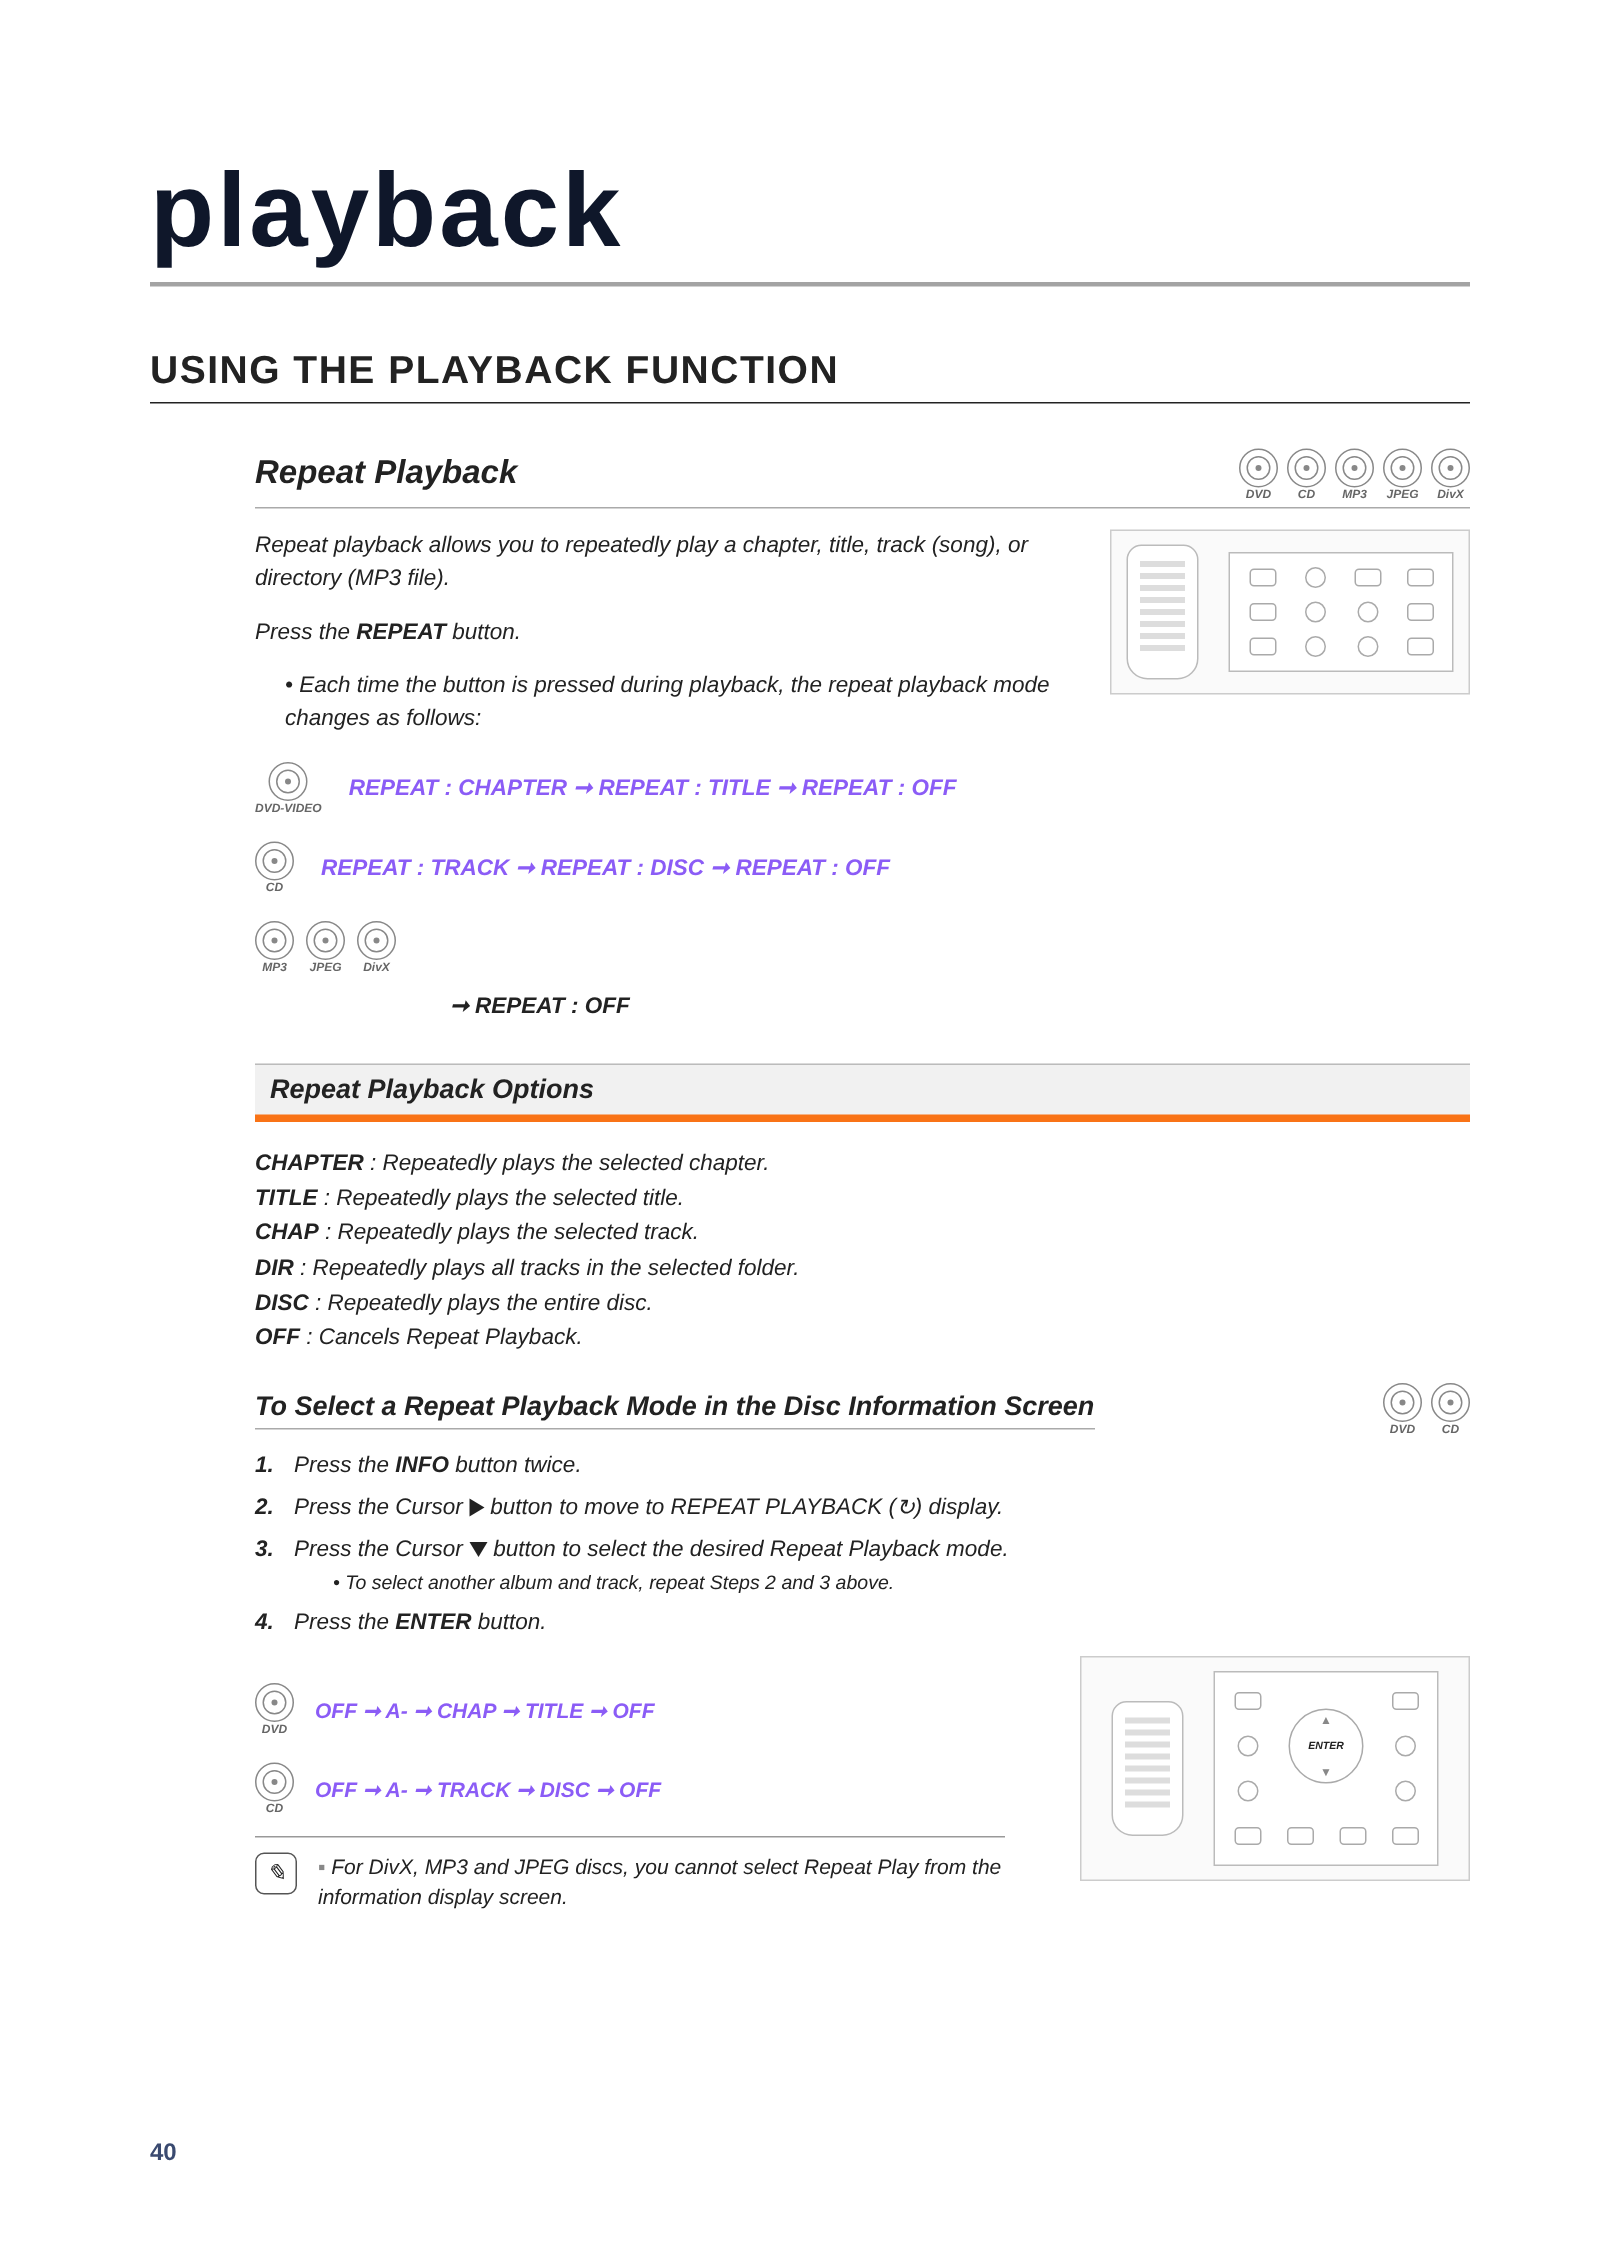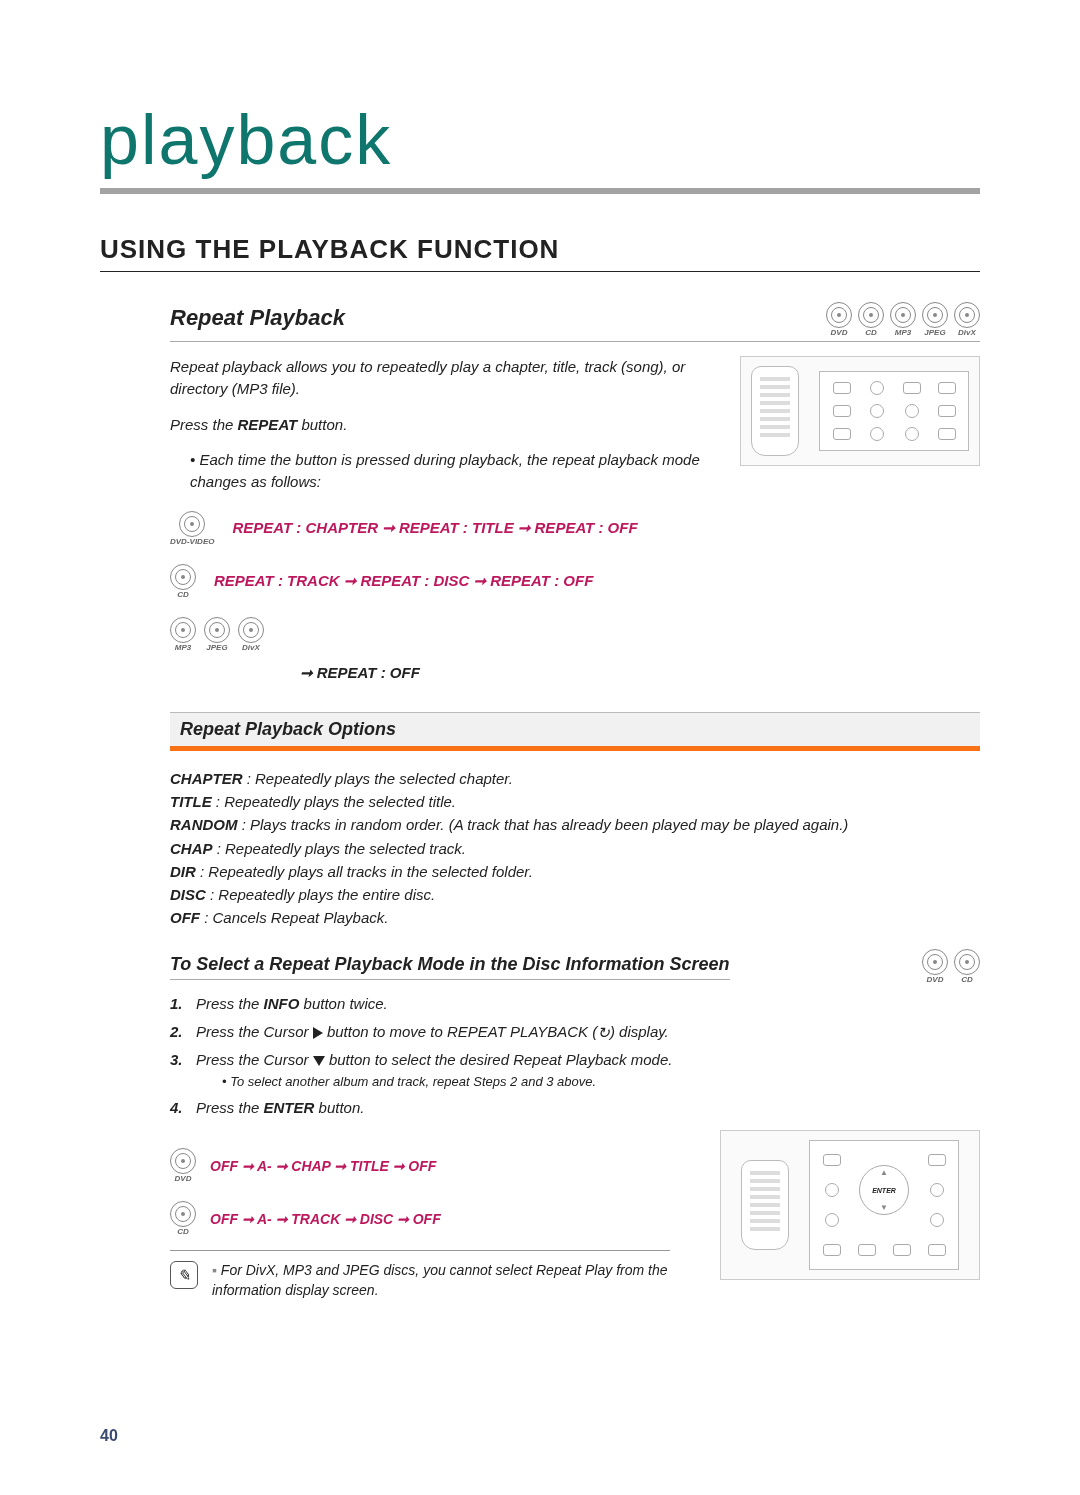--- a/index.html
+++ b/index.html
@@ -7,24 +7,24 @@
     width: 1080px;
     height: 1495px;
     background: #fff;
     font-family: Arial, Helvetica, sans-serif;
     color: #222;
     position: relative;
     padding: 100px 100px 60px 100px;
   }
   .chapter-title {
     font-size: 70px;
-    font-weight: 400;
+    font-weight: 700;
     letter-spacing: 2px;
-    color: #0f766e;
-    border-bottom: 6px solid #a3a3a3;
+    color: #0f172a;
+    border-bottom: 3px solid #a3a3a3;
     padding-bottom: 8px;
     margin-bottom: 40px;
   }
   .section-heading {
     font-size: 26px;
     font-weight: 700;
     letter-spacing: 1px;
     border-bottom: 1px solid #222;
     padding-bottom: 6px;
     margin-bottom: 30px;
@@ -51,21 +51,21 @@
   }
   .media-icon .circ::after {
     content:""; width:4px; height:4px; background:#888; border-radius:50%;
     position:absolute;
   }
   .hr-thin { border:none; border-top:1px solid #aaa; margin:4px 0 14px 0; }
   .para { font-size:15px; line-height:1.45; margin-bottom:14px; max-width:520px; }
   .bullet { font-size:15px; line-height:1.45; margin-left:20px; }
   .seq-row { display:flex; align-items:center; gap:18px; margin:18px 0; }
   .seq-row .icons { display:flex; gap:8px; min-width: 0; }
-  .seq-text { font-size:15px; font-weight:700; color:#be185d; }
+  .seq-text { font-size:15px; font-weight:700; color:#8b5cf6; }
   .seq-cont { font-size:15px; font-weight:700; margin-left: 130px; margin-top:-6px; }
   .options-heading {
     font-size:18px; font-weight:700; background:#f1f1f1;
     padding:6px 10px; border-top:1px solid #bbb; border-bottom:5px solid #f97316;
     margin:30px 0 16px 0;
   }
   .def-row { font-size:15px; line-height:1.55; }
   .def-row b { font-weight:700; }
   .procedure-heading {
     font-size:18px; font-weight:700;
@@ -207,21 +207,20 @@
           <span>DivX</span>
         </div>
     </div>
   </div>
   <div class="seq-cont">➞ REPEAT : OFF</div>
 
   <div class="options-heading">Repeat Playback Options</div>
 
   <div class="def-row"><b>CHAPTER</b><span> : Repeatedly plays the selected chapter.</span></div>
   <div class="def-row"><b>TITLE</b><span> : Repeatedly plays the selected title.</span></div>
-  <div class="def-row"><b>RANDOM</b><span> : Plays tracks in random order. (A track that has already been played may be played again.)</span></div>
   <div class="def-row"><b>CHAP</b><span> : Repeatedly plays the selected track.</span></div>
   <div class="def-row"><b>DIR</b><span> : Repeatedly plays all tracks in the selected folder.</span></div>
   <div class="def-row"><b>DISC</b><span> : Repeatedly plays the entire disc.</span></div>
   <div class="def-row"><b>OFF</b><span> : Cancels Repeat Playback.</span></div>
 
   <div class="proc-row">
     <div class="procedure-heading">To Select a Repeat Playback Mode in the Disc Information Screen</div>
     <div class="media-icons" style="margin-bottom:8px">
       <div class="media-icon">
           <span class="circ"></span>

